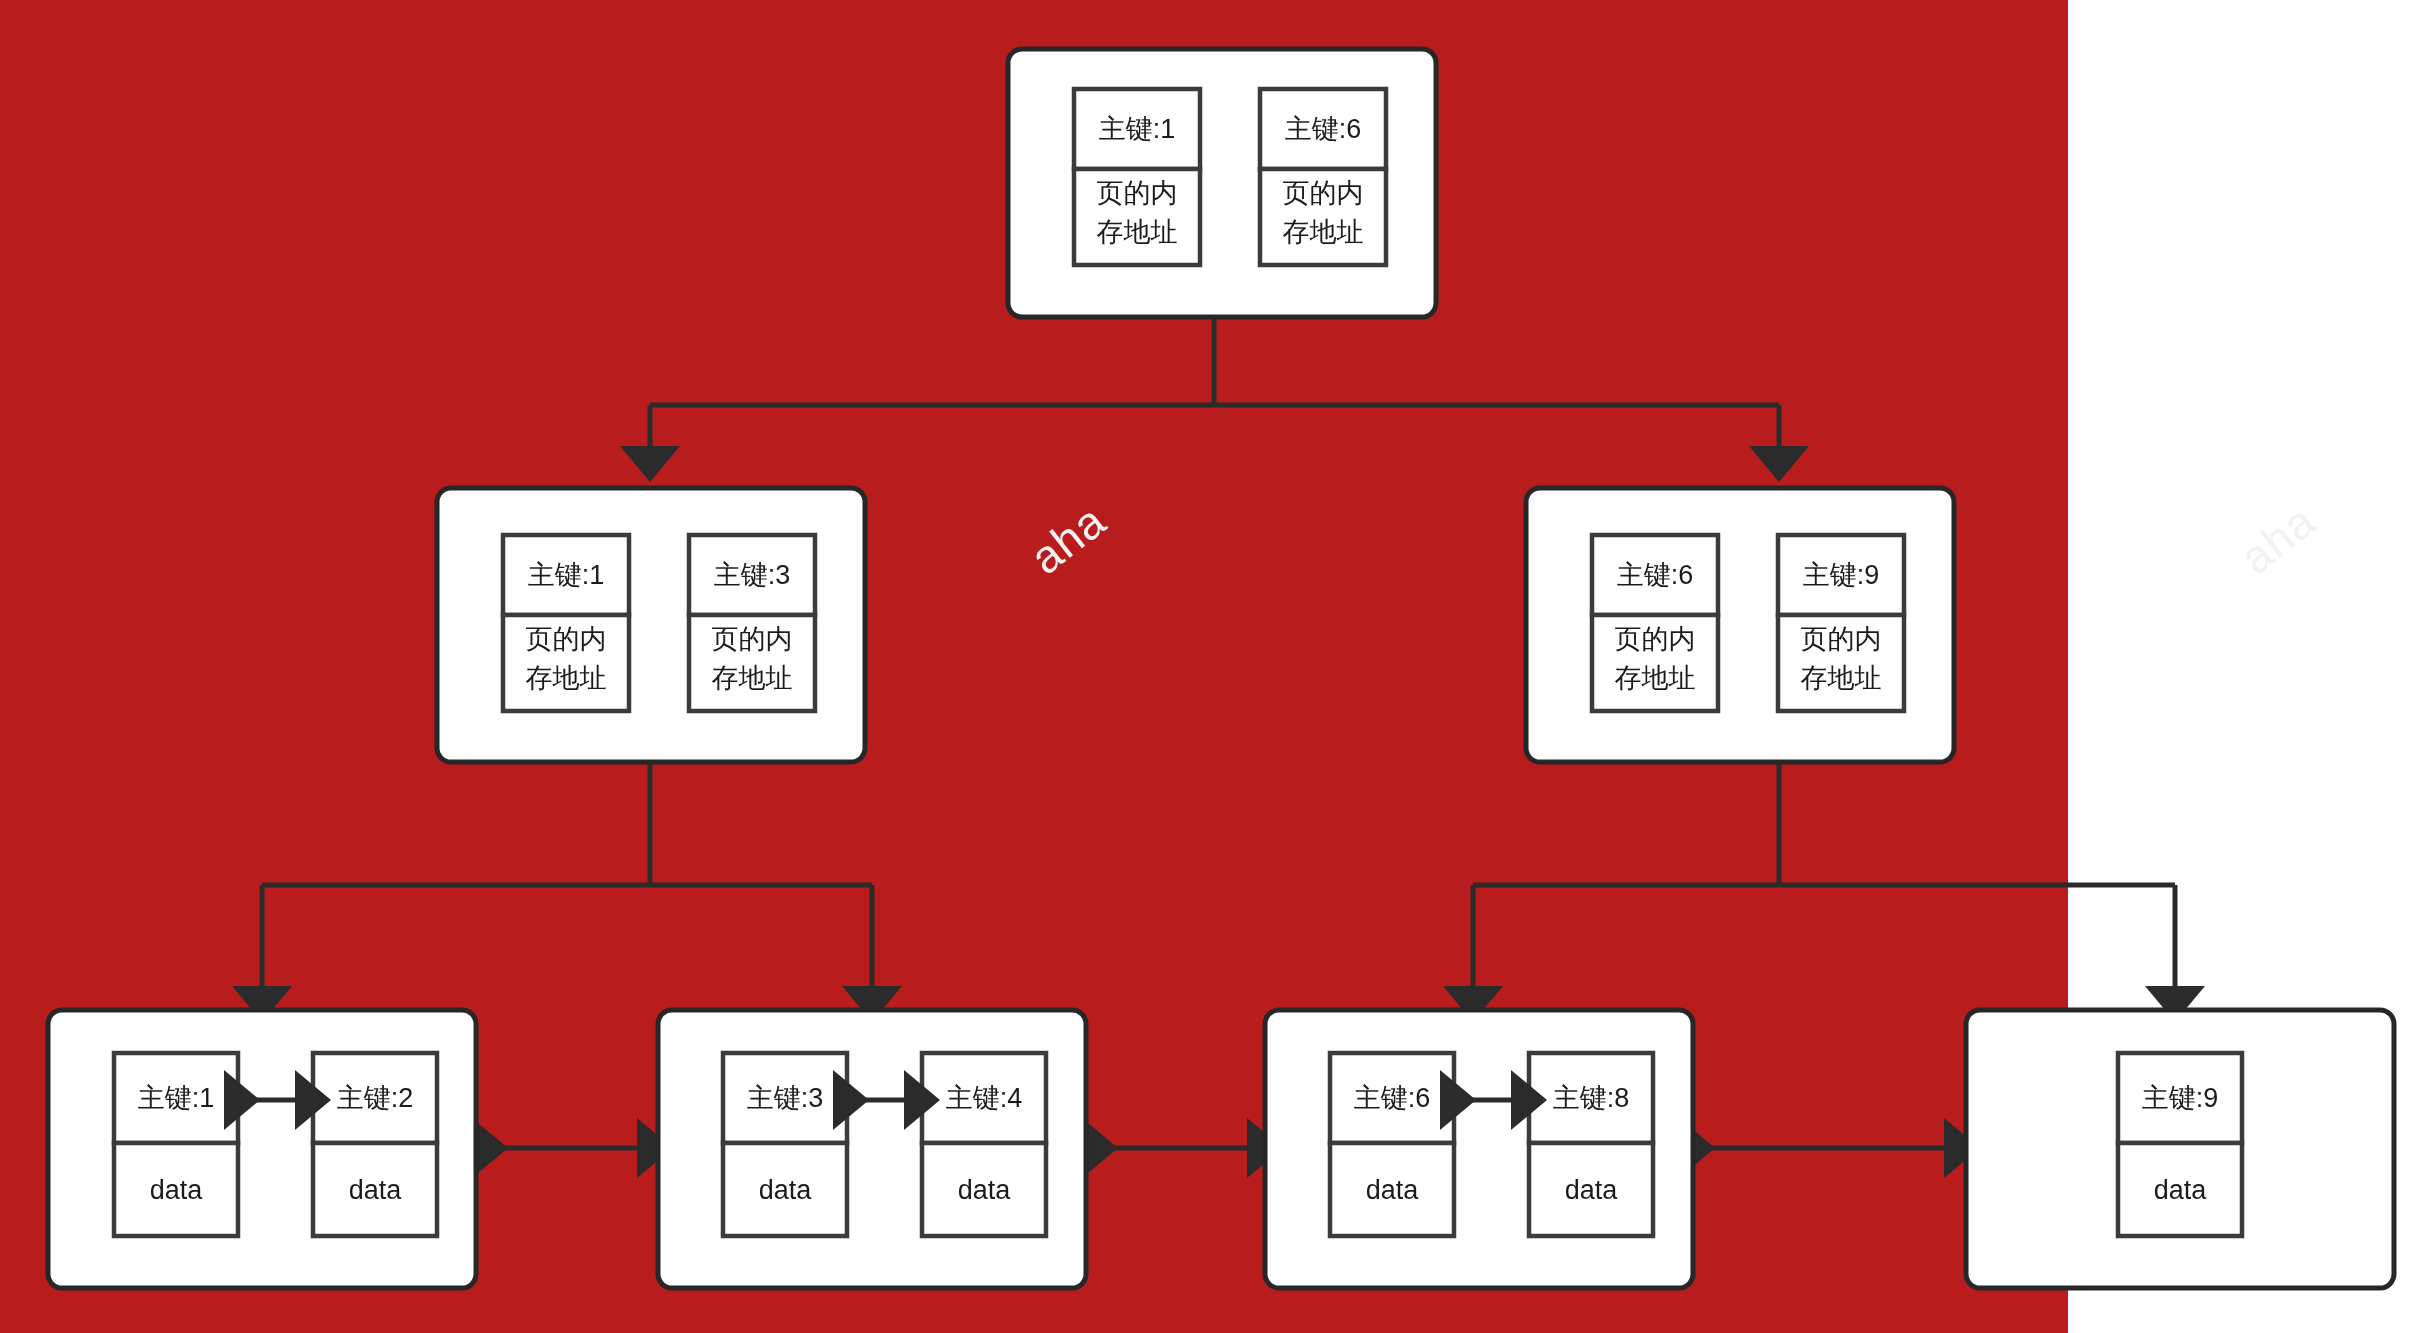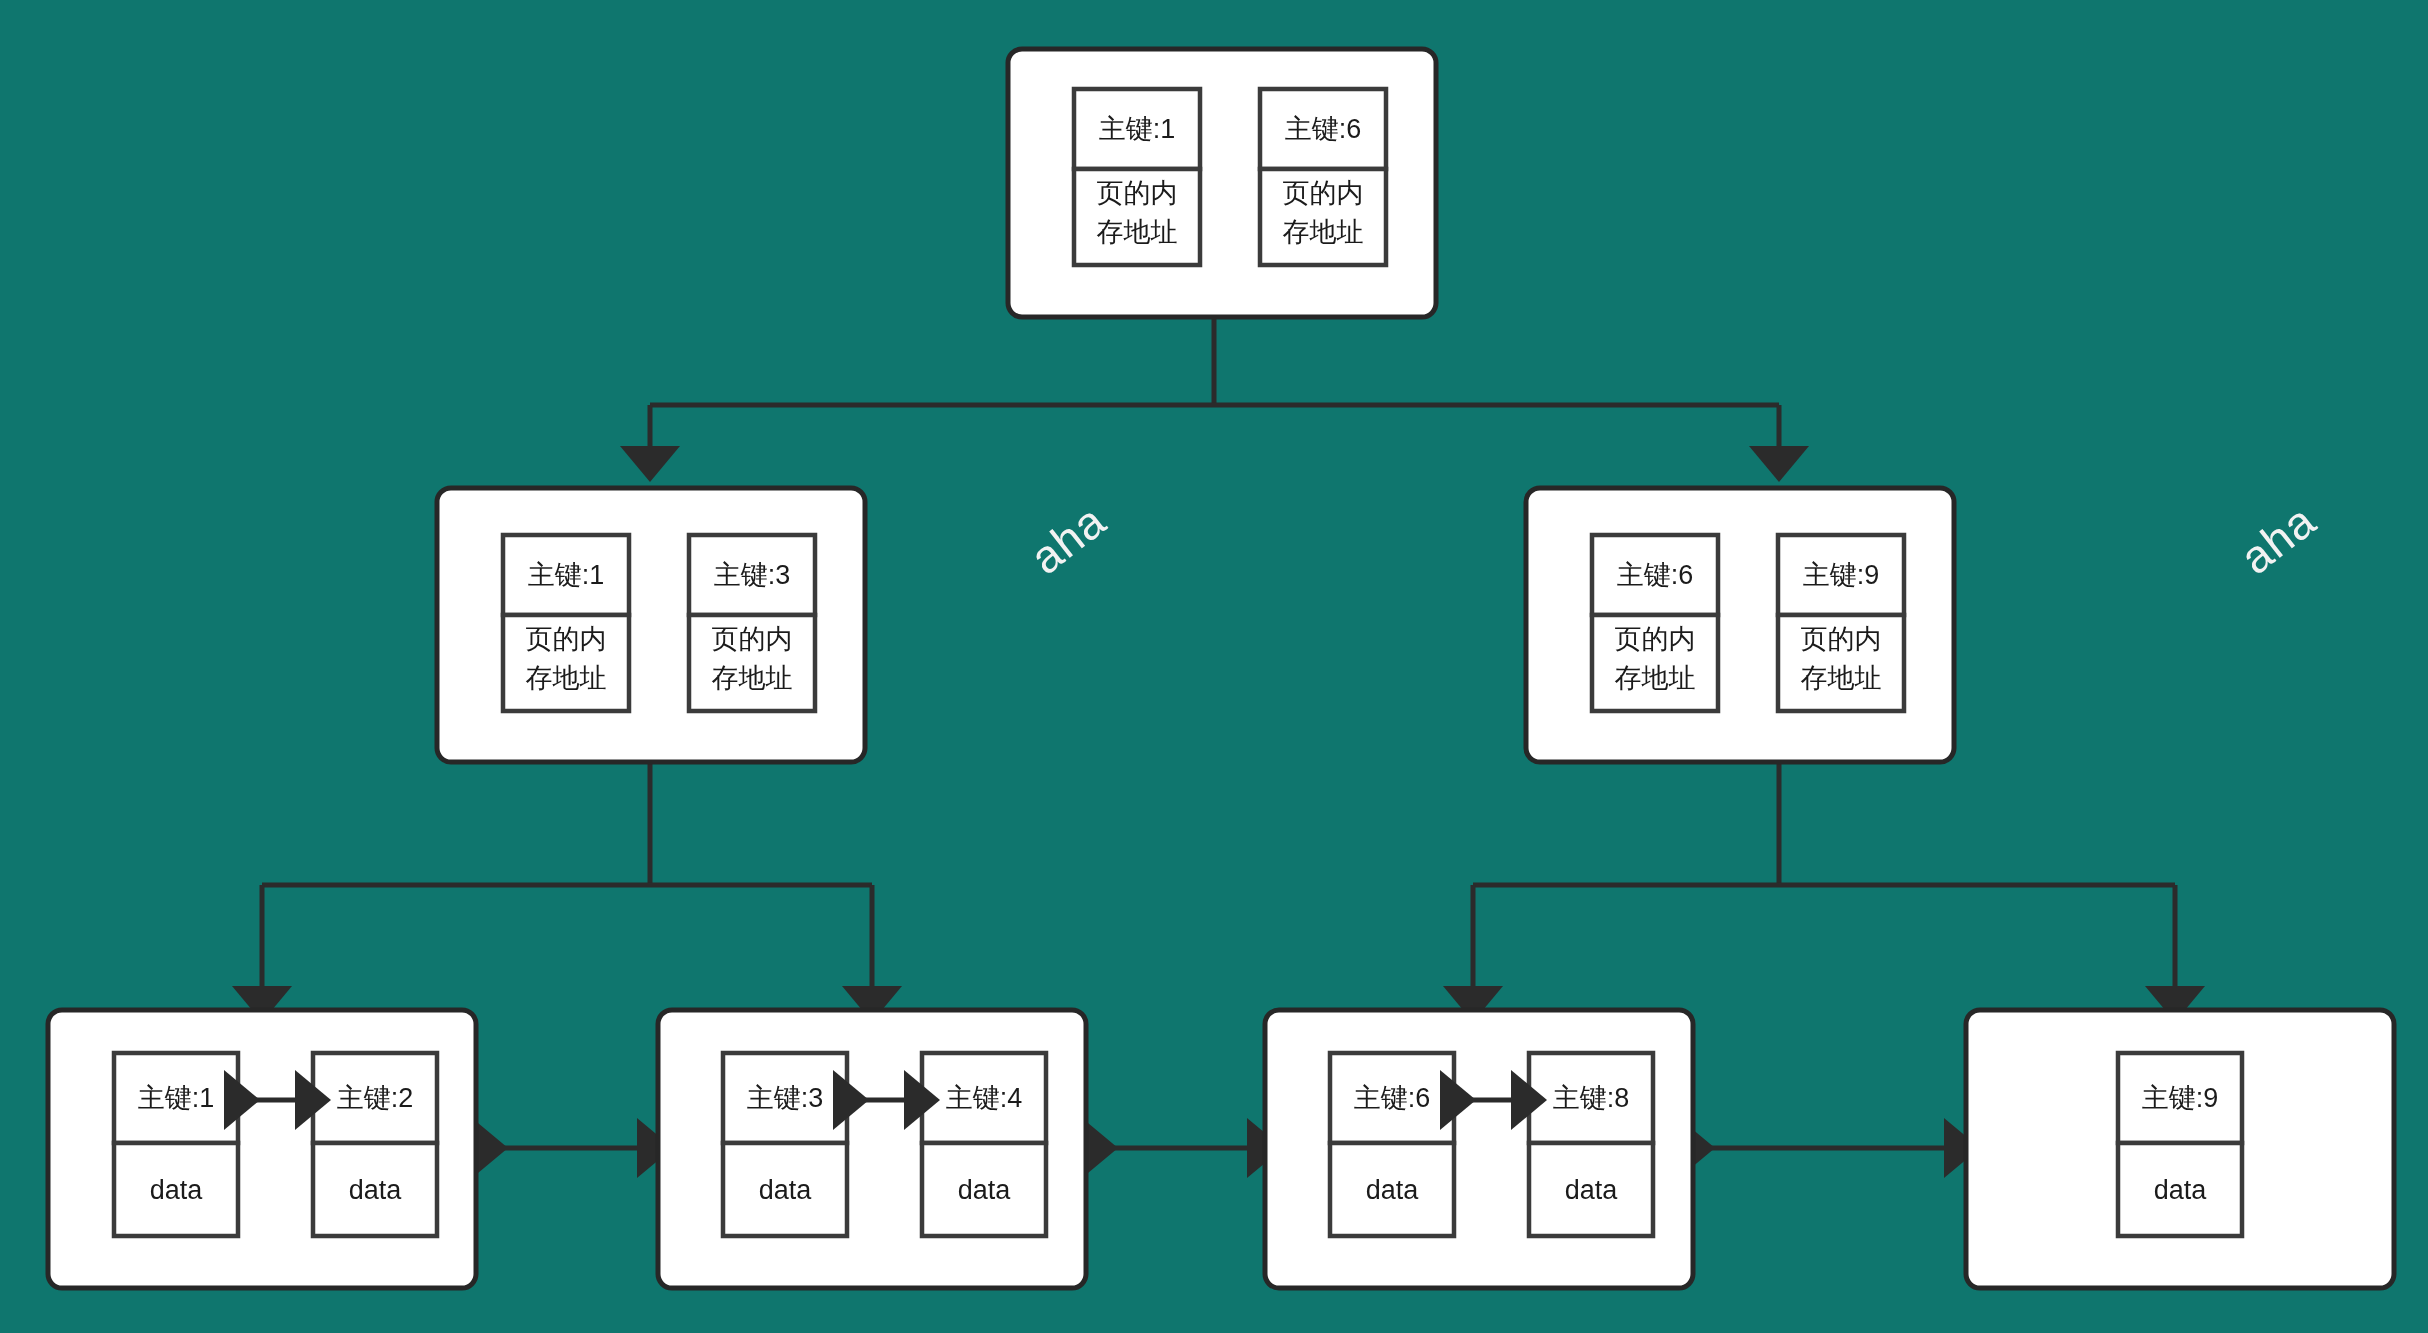--- a/index.html
+++ b/index.html
@@ -8,23 +8,23 @@
     background: #ffffff;
   }
   body {
     width: 2428px;
     height: 1333px;
     font-family: "Liberation Sans", sans-serif;
     overflow: hidden;
   }
   #canvas {
     position: relative;
-    width: 2428px;
+    width: 2068px;
     height: 1333px;
-    background: #0f766e;
+    background: #b91c1c;
   }
   svg#diagram {
     position: absolute;
     top: 0;
     left: 0;
     width: 2428px;
     height: 1333px;
   }
   .node-rect {
     fill: #ffffff;

